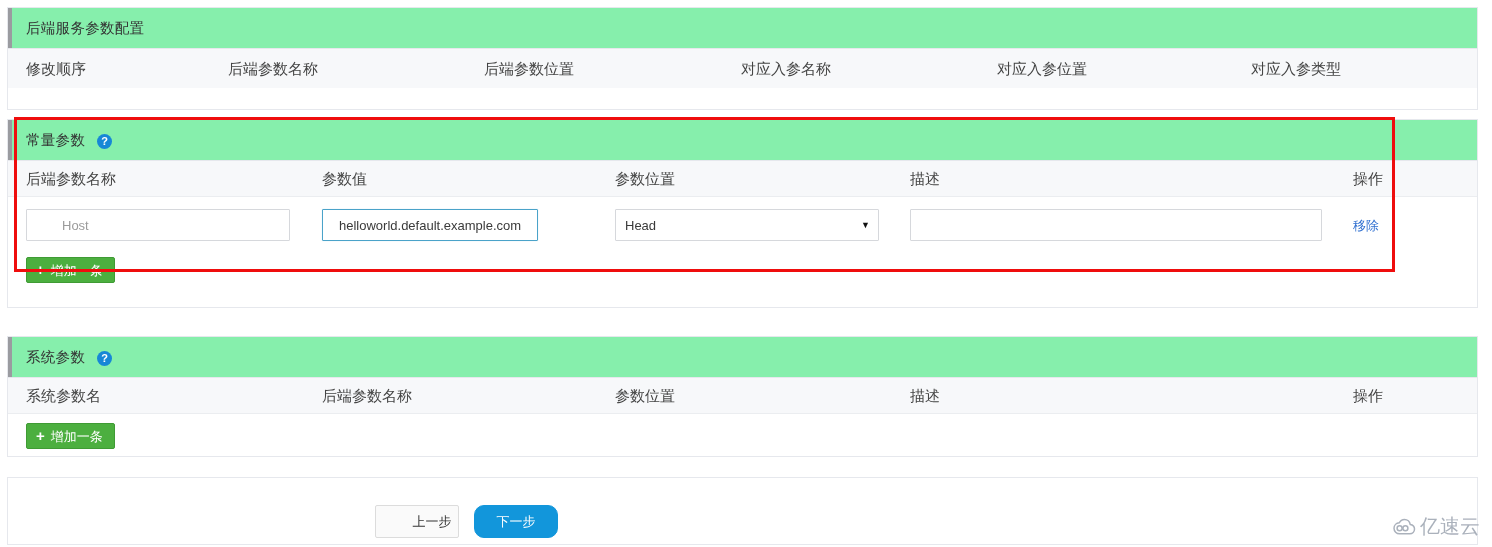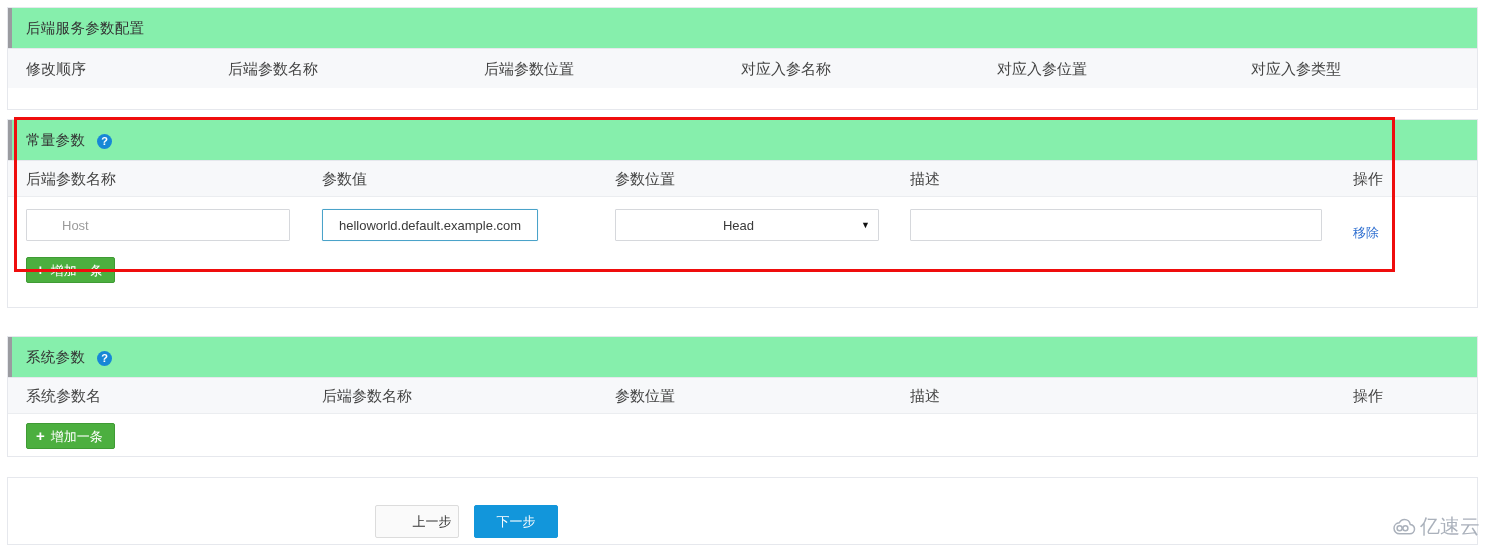--- a/index.html
+++ b/index.html
@@ -135,21 +135,20 @@
     background: #ffffff;
     font-family: "Liberation Sans", "DejaVu Sans", sans-serif;
     font-size: 13px;
     color: #3a3a3a;
     padding: 0 26px 0 9px;
     outline: none;
     border-radius: 1px;
     -webkit-appearance: none;
     -moz-appearance: none;
     appearance: none;
-    text-align: center;
   }
   .sel-arrow {
     position: absolute;
     right: 9px;
     top: 50%;
     transform: translateY(-50%);
     pointer-events: none;
     font-size: 9px;
     color: #111111;
     line-height: 1;
@@ -225,21 +224,21 @@
   .btn-next {
     position: absolute;
     left: 466px;
     top: 27px;
     width: 84px;
     height: 33px;
     background: #1296db;
     border: 1px solid #1296db;
     color: #ffffff;
     font-size: 13px;
-    border-radius: 2px;
+    border-radius: 10px;
     cursor: pointer;
     font-family: "Liberation Sans", "DejaVu Sans", sans-serif;
   }
 
   
   .watermark {
     position: absolute;
     right: 12px;
     bottom: 7px;
     display: flex;
@@ -294,21 +293,21 @@
       </div>
       <div class="cell" style="left:607px; top:12px;">
         <div class="sel-wrap">
           <select class="sel" style="width:264px;"><option value="Head">Head</option><option value="Query">Query</option><option value="Path">Path</option></select>
           <span class="sel-arrow">▼</span>
         </div>
       </div>
       <div class="cell" style="left:902px; top:12px;">
         <input class="txt" style="width: 412px;" placeholder="">
       </div>
-      <div class="cell" style="left:1345px; top:20px;">
+      <div class="cell" style="left:1345px; top:13px;">
         <a class="link-remove">移除</a>
       </div>
     </div>
 
     <div style="position:relative; height:50px;">
       <button class="btn-add" style="position:absolute; left:18px; top:5px;">
         <span class="plus-icon">+</span>
         <span>增加一条</span>
       </button>
     </div>

